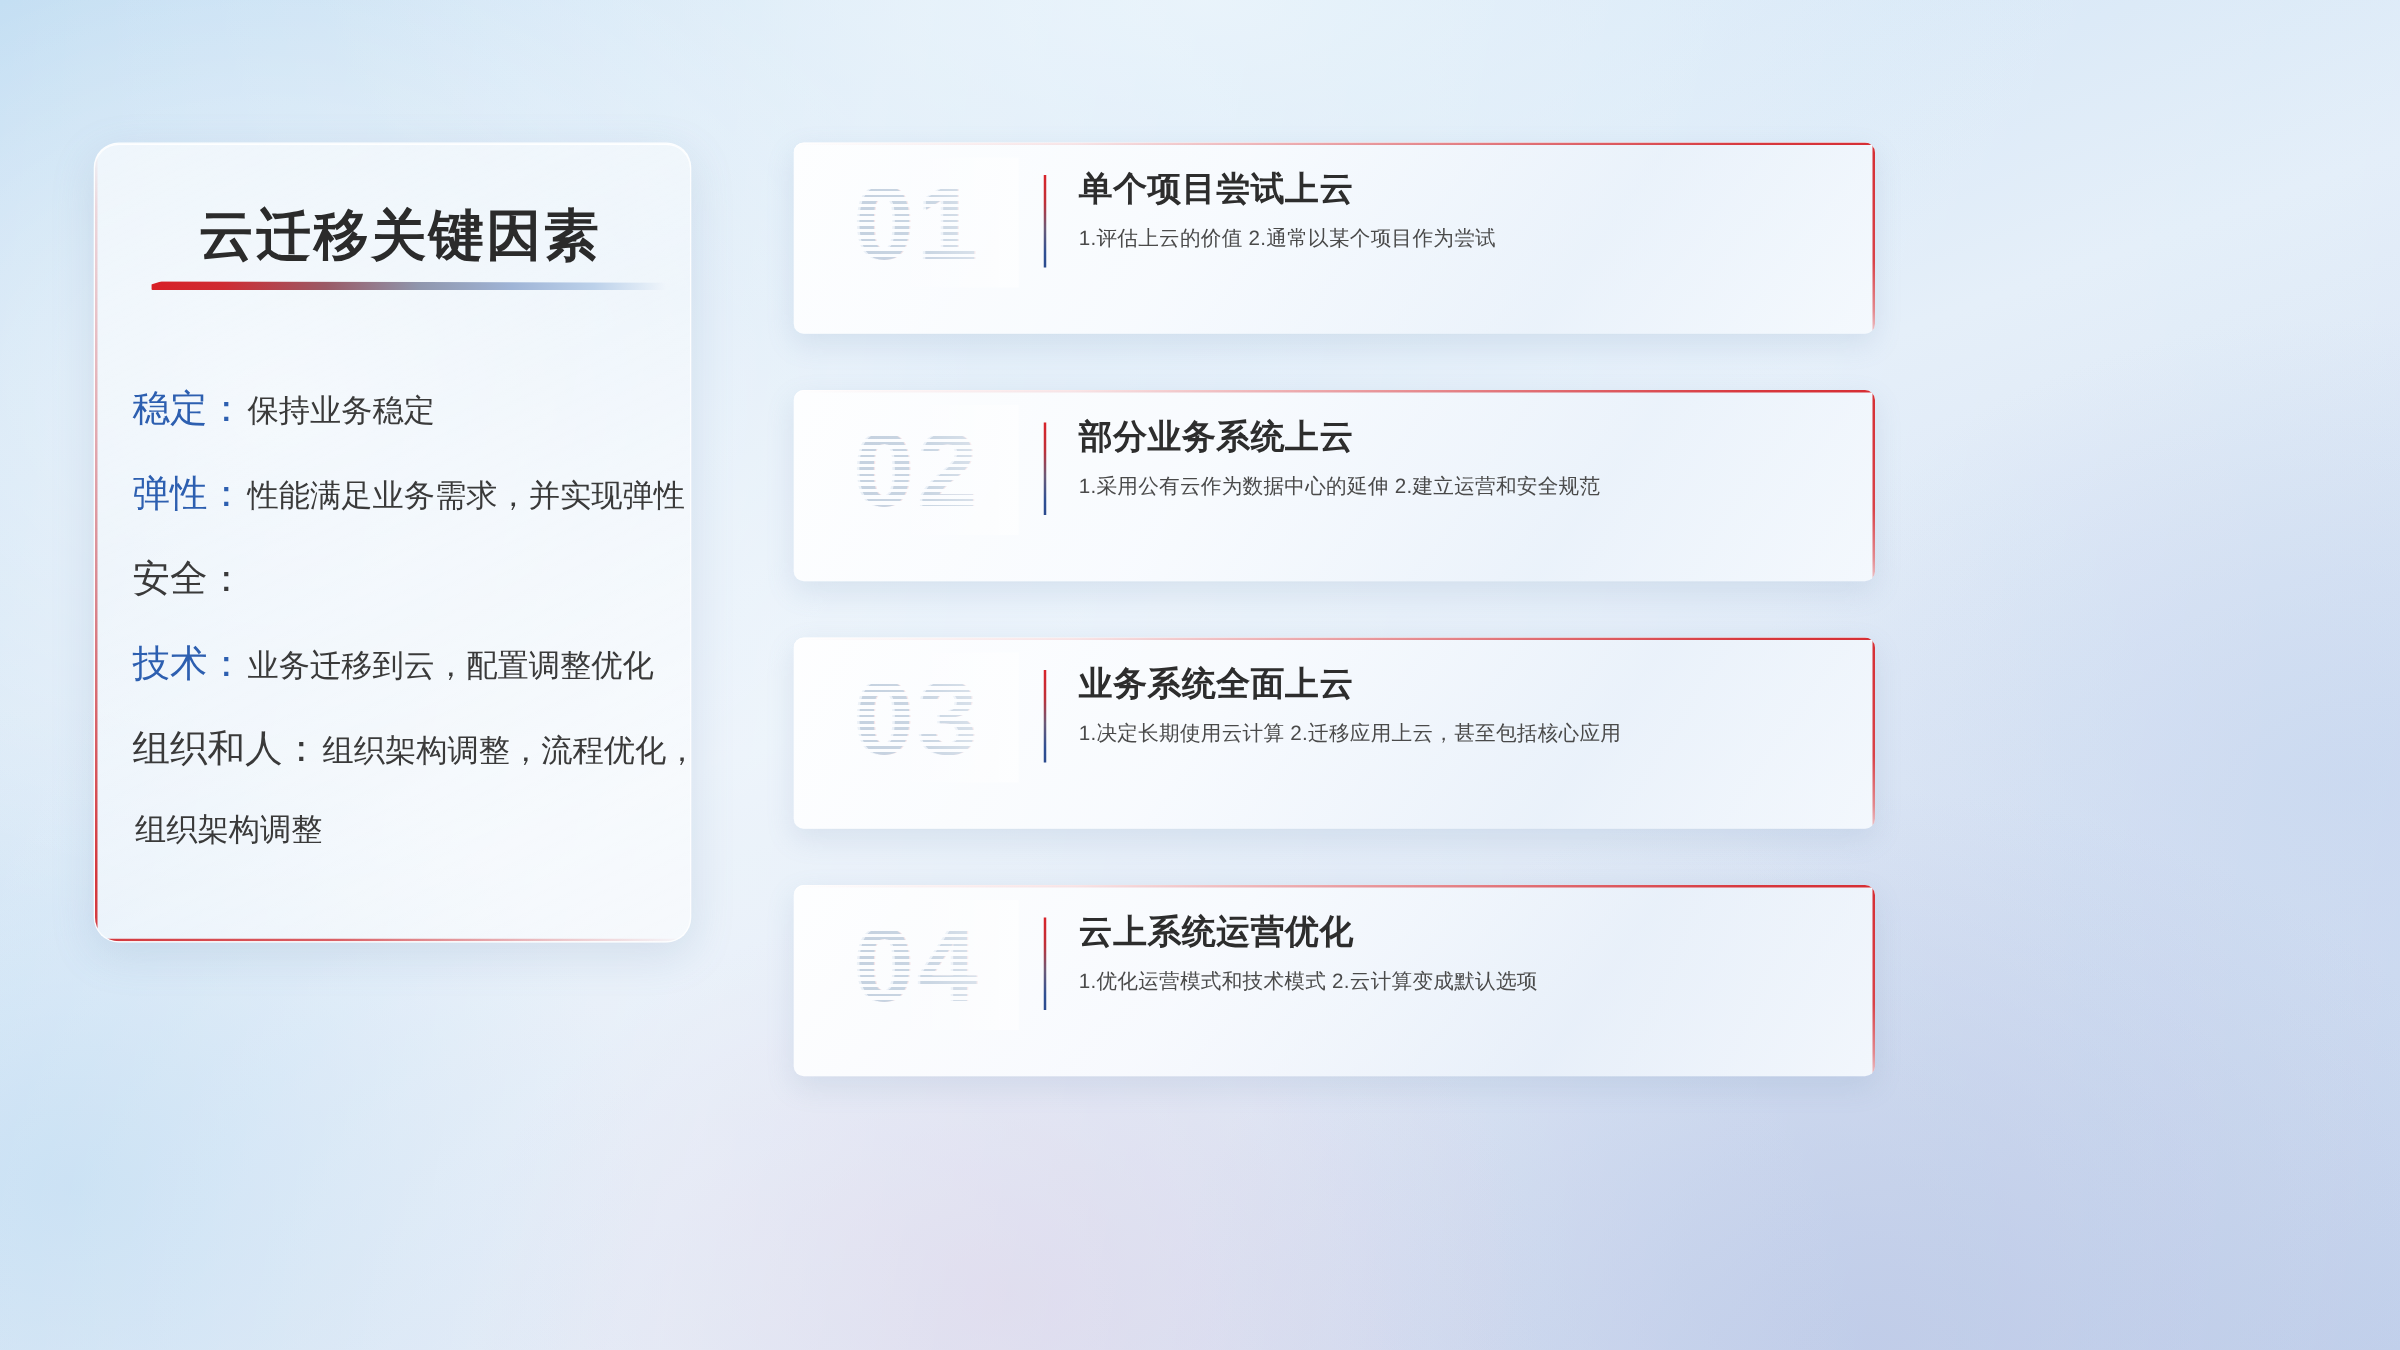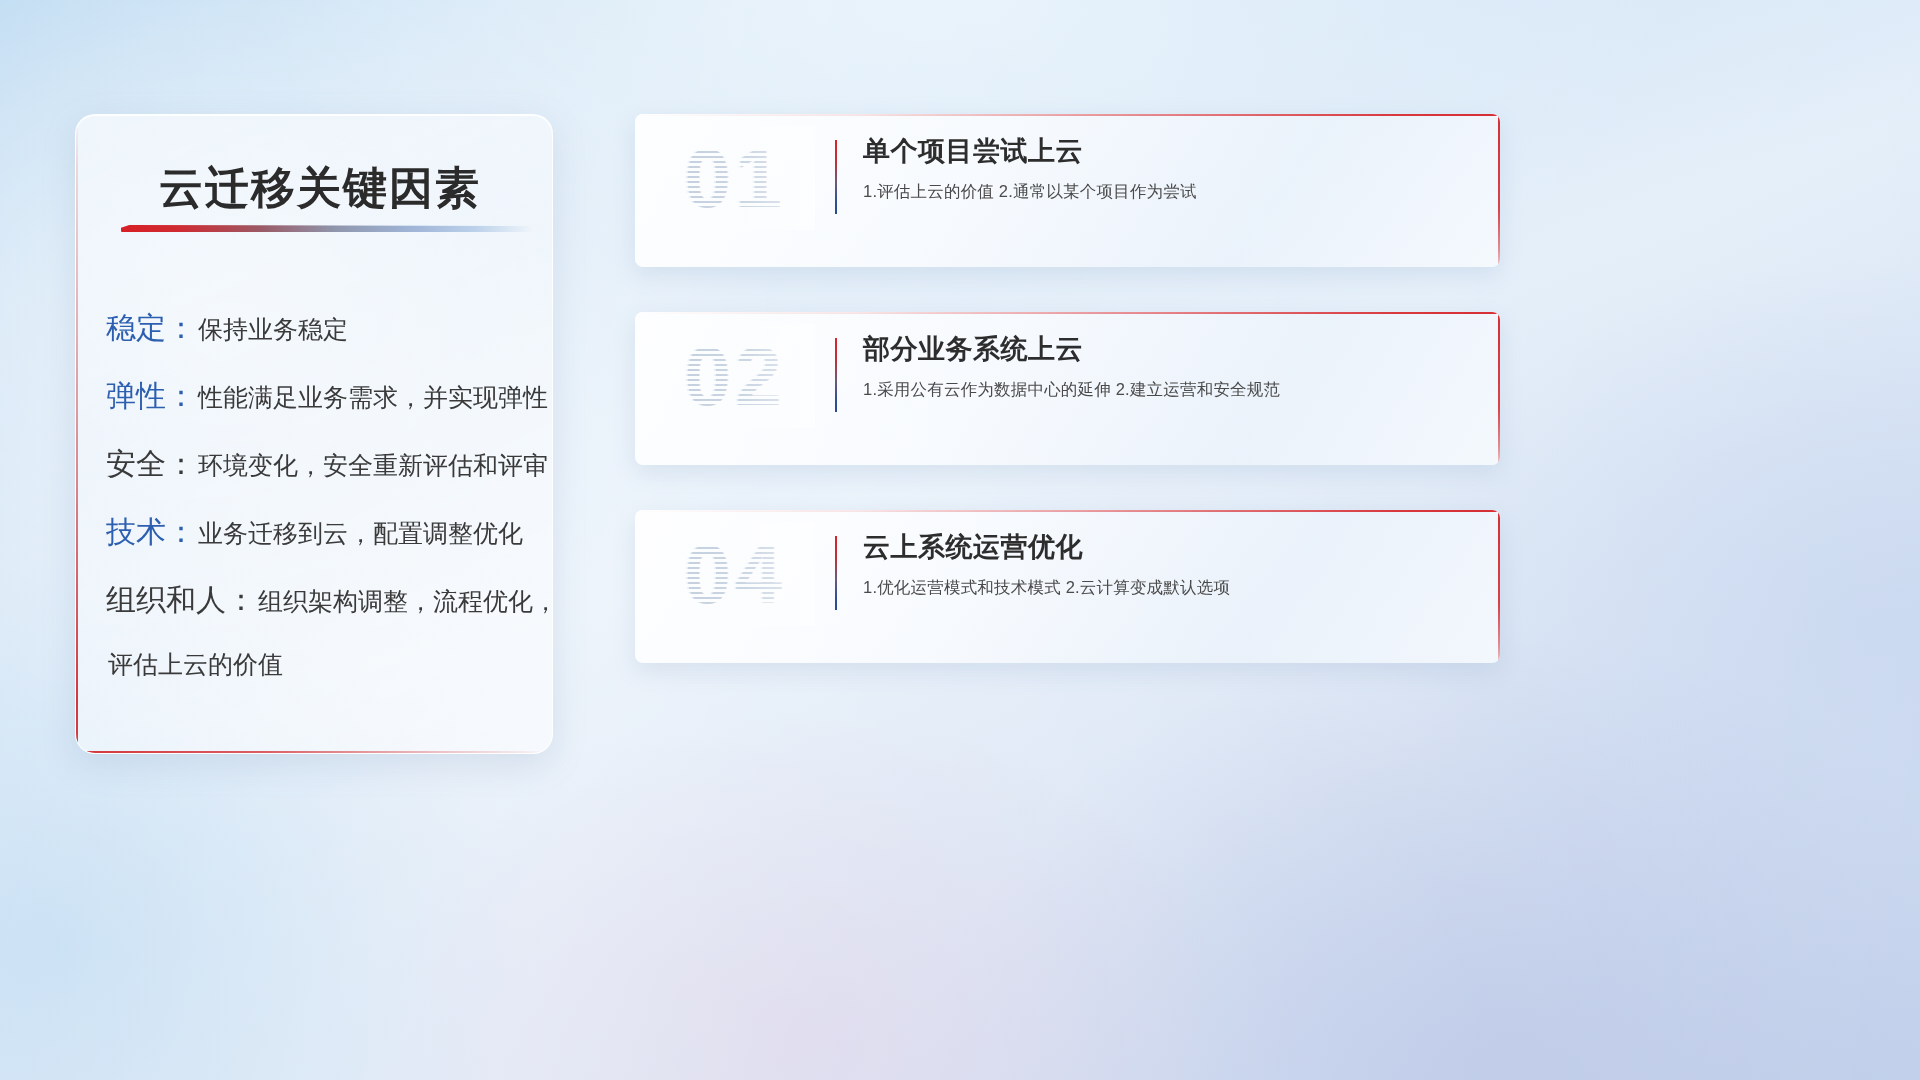--- a/index.html
+++ b/index.html
@@ -138,33 +138,32 @@
         <div class="factor-row">
           <span class="factor-label accent">稳定：</span>
           <span class="factor-text">保持业务稳定</span>
         </div>
         <div class="factor-row">
           <span class="factor-label accent">弹性：</span>
           <span class="factor-text">性能满足业务需求，并实现弹性</span>
         </div>
         <div class="factor-row">
           <span class="factor-label plain">安全：</span>
-          <span class="factor-text">环境变化，安全重新评估和评审</span>
         </div>
         <div class="factor-row">
           <span class="factor-label accent">技术：</span>
           <span class="factor-text">业务迁移到云，配置调整优化</span>
         </div>
         <div class="factor-row">
           <span class="factor-label plain">组织和人：</span>
           <span class="factor-text">组织架构调整，流程优化，</span>
         </div>
         <div class="factor-row">
           <span class="factor-label plain"></span>
-          <span class="factor-text">评估上云的价值</span>
+          <span class="factor-text">组织架构调整</span>
         </div>
       </div>
   </section>
 
   <section class="cards">
       <article class="card">
         <div class="card-num">01</div>
         <div class="card-num-shade"></div>
         <div class="card-divider"></div>
         <div class="card-body">
@@ -175,20 +174,29 @@
       <article class="card">
         <div class="card-num">02</div>
         <div class="card-num-shade"></div>
         <div class="card-divider"></div>
         <div class="card-body">
           <div class="card-title">部分业务系统上云</div>
           <div class="card-sub">1.采用公有云作为数据中心的延伸   2.建立运营和安全规范</div>
         </div>
       </article>
       <article class="card">
+        <div class="card-num">03</div>
+        <div class="card-num-shade"></div>
+        <div class="card-divider"></div>
+        <div class="card-body">
+          <div class="card-title">业务系统全面上云</div>
+          <div class="card-sub">1.决定长期使用云计算   2.迁移应用上云，甚至包括核心应用</div>
+        </div>
+      </article>
+      <article class="card">
         <div class="card-num">04</div>
         <div class="card-num-shade"></div>
         <div class="card-divider"></div>
         <div class="card-body">
           <div class="card-title">云上系统运营优化</div>
           <div class="card-sub">1.优化运营模式和技术模式    2.云计算变成默认选项</div>
         </div>
       </article>
     </section>
 

